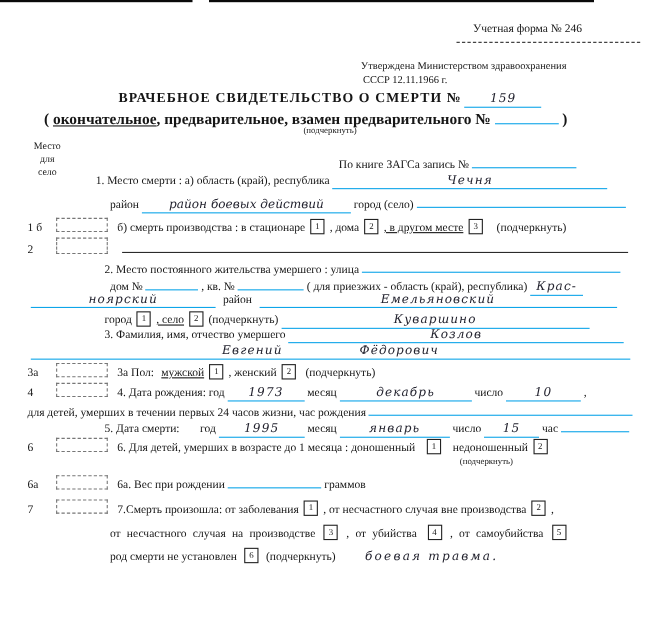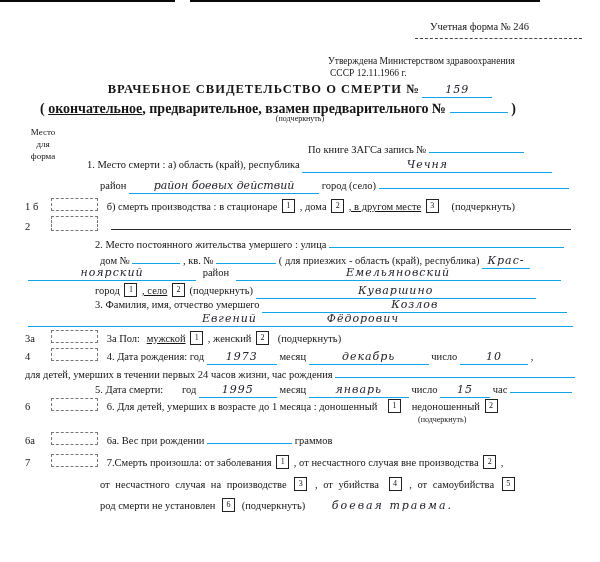--- a/index.html
+++ b/index.html
@@ -55,21 +55,21 @@
     <span>(</span>
     <span class="u">окончательное</span><span>, предварительное, взамен предварительного №</span>
     <span class="fill" style="width:58px;"></span>
     <span>)</span>
   </div>
   <div class="row sm" style="top:112px;left:40px;width:520px;text-align:center;font-size:8px;">(подчеркнуть)</div>
 
   <div class="row" style="top:126px;left:20px;width:46px;text-align:center;font-size:9px;line-height:12px;white-space:normal;">
     <span style="display:block;">Место</span>
     <span style="display:block;">для</span>
-    <span style="display:block;">форма</span>
+    <span style="display:block;">село</span>
   </div>
 
   <div class="row" style="top:139px;left:308px;">
     <span>По книге ЗАГСа запись №</span>
     <span class="fill" style="width:95px;"></span>
   </div>
 
   <div class="row" style="top:158px;left:87px;">
     <span>1. Место смерти : а) область (край), республика</span>
     <span class="fill" style="width:250px;"><span class="hw">Чечня</span></span>

